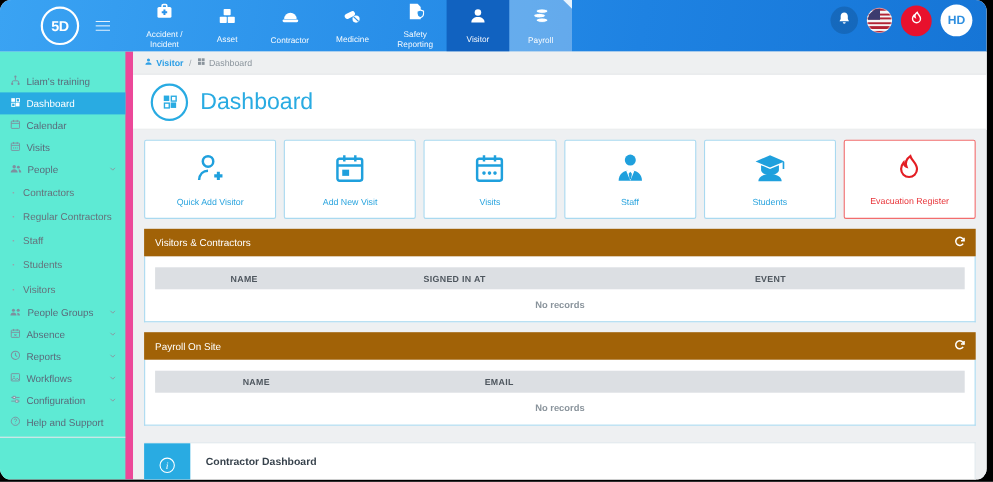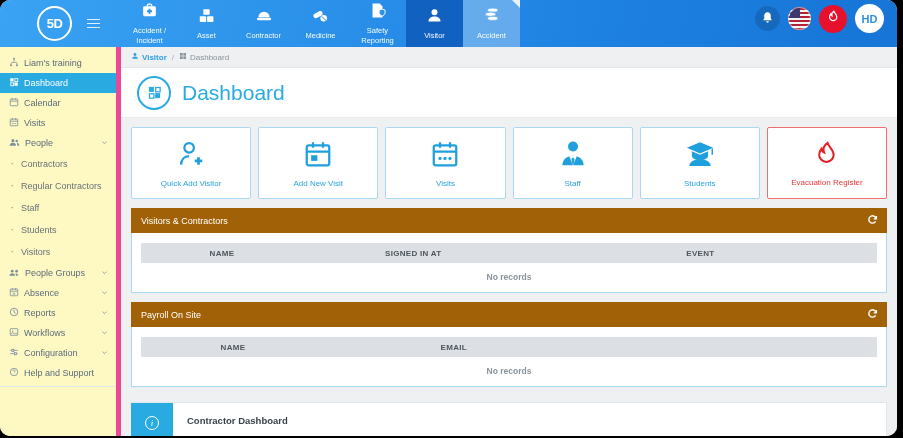--- a/index.html
+++ b/index.html
@@ -21,21 +21,21 @@
   .mtab.pale::after { content:''; position:absolute; top:0; right:0; border-style:solid; border-width:0 8px 8px 0; border-color:transparent #e8f3fd transparent transparent; }
   .top-actions { position:absolute; right:13px; top:0; height:37px; display:flex; align-items:center; gap:8px; }
   .circle-btn { border-radius:50%; display:flex; align-items:center; justify-content:center; cursor:pointer; flex-shrink:0; }
   .bell-btn { width:25px; height:25px; background:rgba(0,0,0,.14); }
   .flag { width:23px; height:23px; border-radius:50%; background:repeating-linear-gradient(180deg,#b22234 0 2px,#f5f5f5 2px 4px); position:relative; overflow:hidden; border:1px solid rgba(255,255,255,.5); }
   .flag::after { content:''; position:absolute; left:0; top:0; width:11px; height:10px; background:#3c3b6e; }
   .evac-btn { width:28px; height:28px; background:#e8112d; }
   .avatar { width:29px; height:29px; background:#fff; color:#2e8fe0; font-size:11px; font-weight:bold; }
 
   
-  .sidebar { position:absolute; top:47px; left:0; width:121px; bottom:0; background:#fef9c3; border-right:5px solid #ec4899; padding-top:6px; }
+  .sidebar { position:absolute; top:47px; left:0; width:121px; bottom:0; background:#5eead4; border-right:7px solid #ec4899; padding-top:17px; }
   .sitem { height:20px; display:flex; align-items:center; padding-left:9px; font-size:9px; color:#5a6b7b; position:relative; cursor:pointer; white-space:nowrap; }
   .sitem .ic { color:#7d909f; margin-right:5px; flex-shrink:0; }
   .sitem.sub { height:22px; padding-left:11px; color:#66717b; }
   .sitem.sub::before { content:'·'; margin-right:7px; color:#98a3ab; font-weight:bold; }
   .sitem.selected { background:#29abe2; color:#fff; }
   .sitem.selected .ic { color:#fff; }
   .sitem.redbox { background:#29abe2; color:#35495a; outline:2px solid #e51c23; outline-offset:-2px; }
   .sitem.redbox .ic { color:#35495a; }
   .chev { position:absolute; right:8px; color:#8a97a0; }
   .sdivider { margin-top:3px; border-top:1px solid #e4e7ea; }
@@ -129,21 +129,21 @@
               <path d="M3.5 20.5c0-4.6 3.7-7 8.5-7s8.5 2.4 8.5 7z"></path>
             </svg></span>
         <span class="mlabel">Visitor</span>
       </div>
       <div class="mtab pale">
         <span><svg width="18" height="18" viewBox="0 0 24 24" fill="#fff" stroke="#5aa9ee" stroke-width="1">
               <ellipse cx="13" cy="5.5" rx="7" ry="2.7"></ellipse>
               <ellipse cx="10" cy="11" rx="7" ry="2.7"></ellipse>
               <ellipse cx="13" cy="16.5" rx="7" ry="2.7"></ellipse>
             </svg></span>
-        <span class="mlabel">Accident</span>
+        <span class="mlabel">Payroll</span>
       </div>
     </div>
     <div class="top-actions">
       <div class="circle-btn bell-btn">
         <span><svg width="13" height="13" viewBox="0 0 24 24" fill="#fff">
               <path d="M12 2.5c-3.5 0-6 2.6-6 6v5l-2 3.5h16L18 13.5v-5c0-3.4-2.5-6-6-6z"></path>
               <path d="M9.5 19a2.5 2.5 0 0 0 5 0z"></path>
             </svg></span>
       </div>
       <div class="circle-btn flag"></div>

